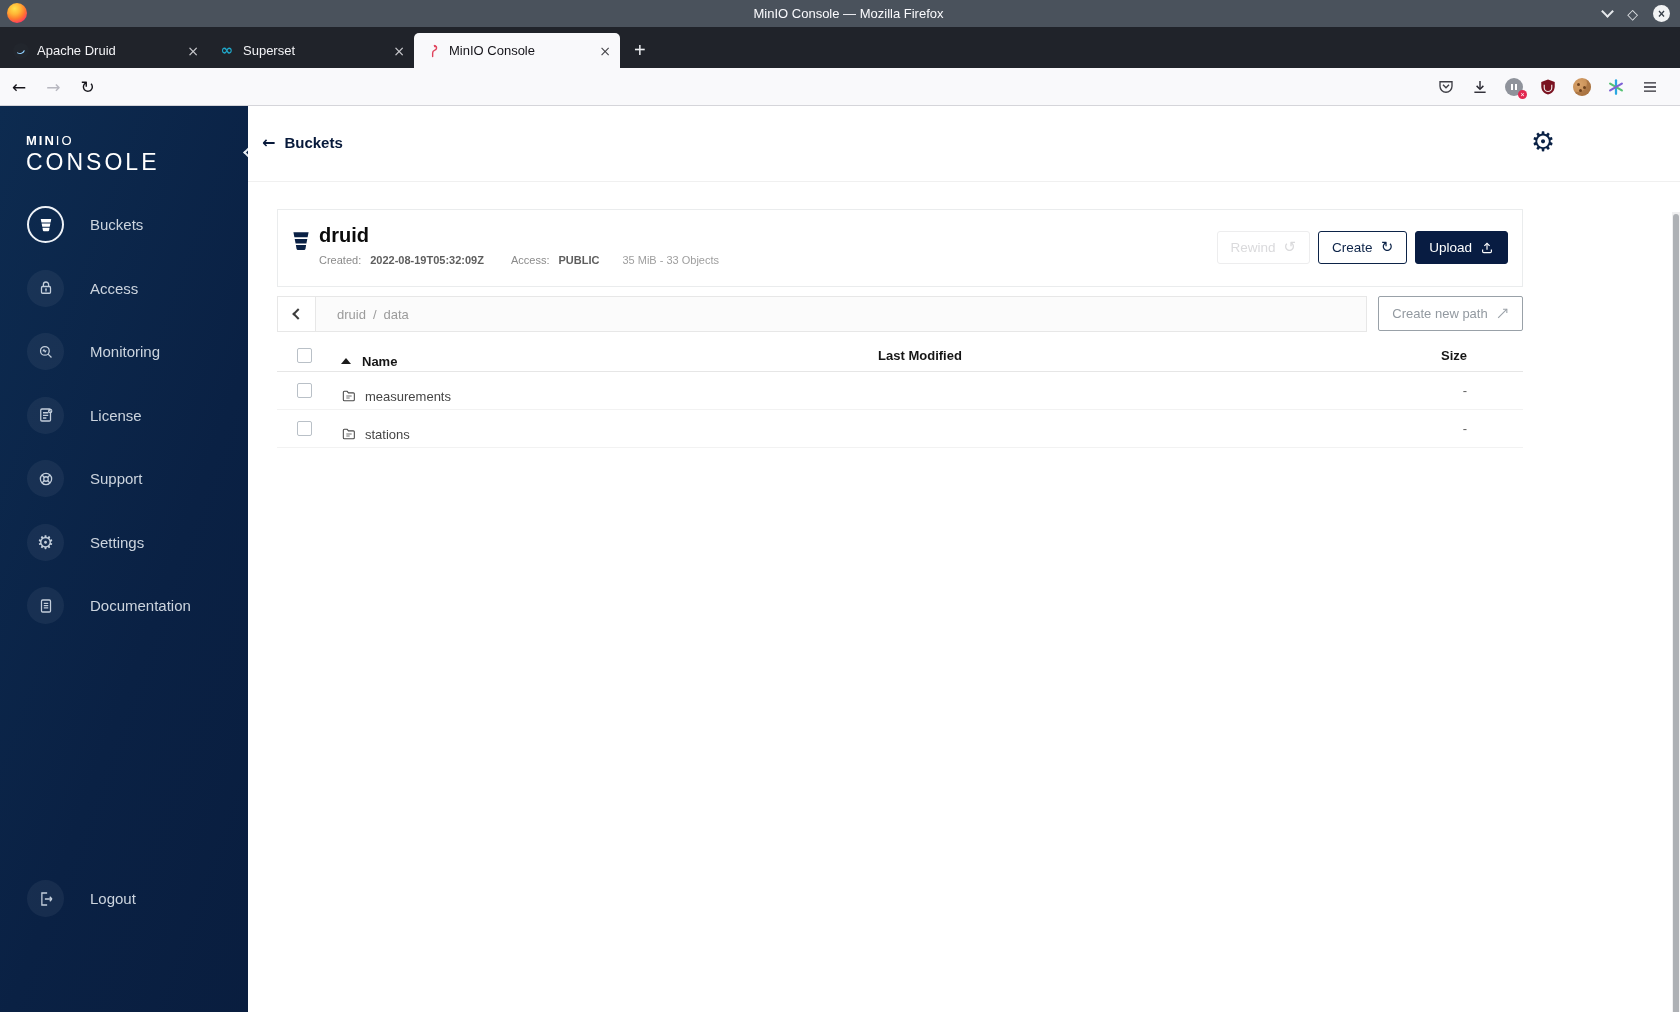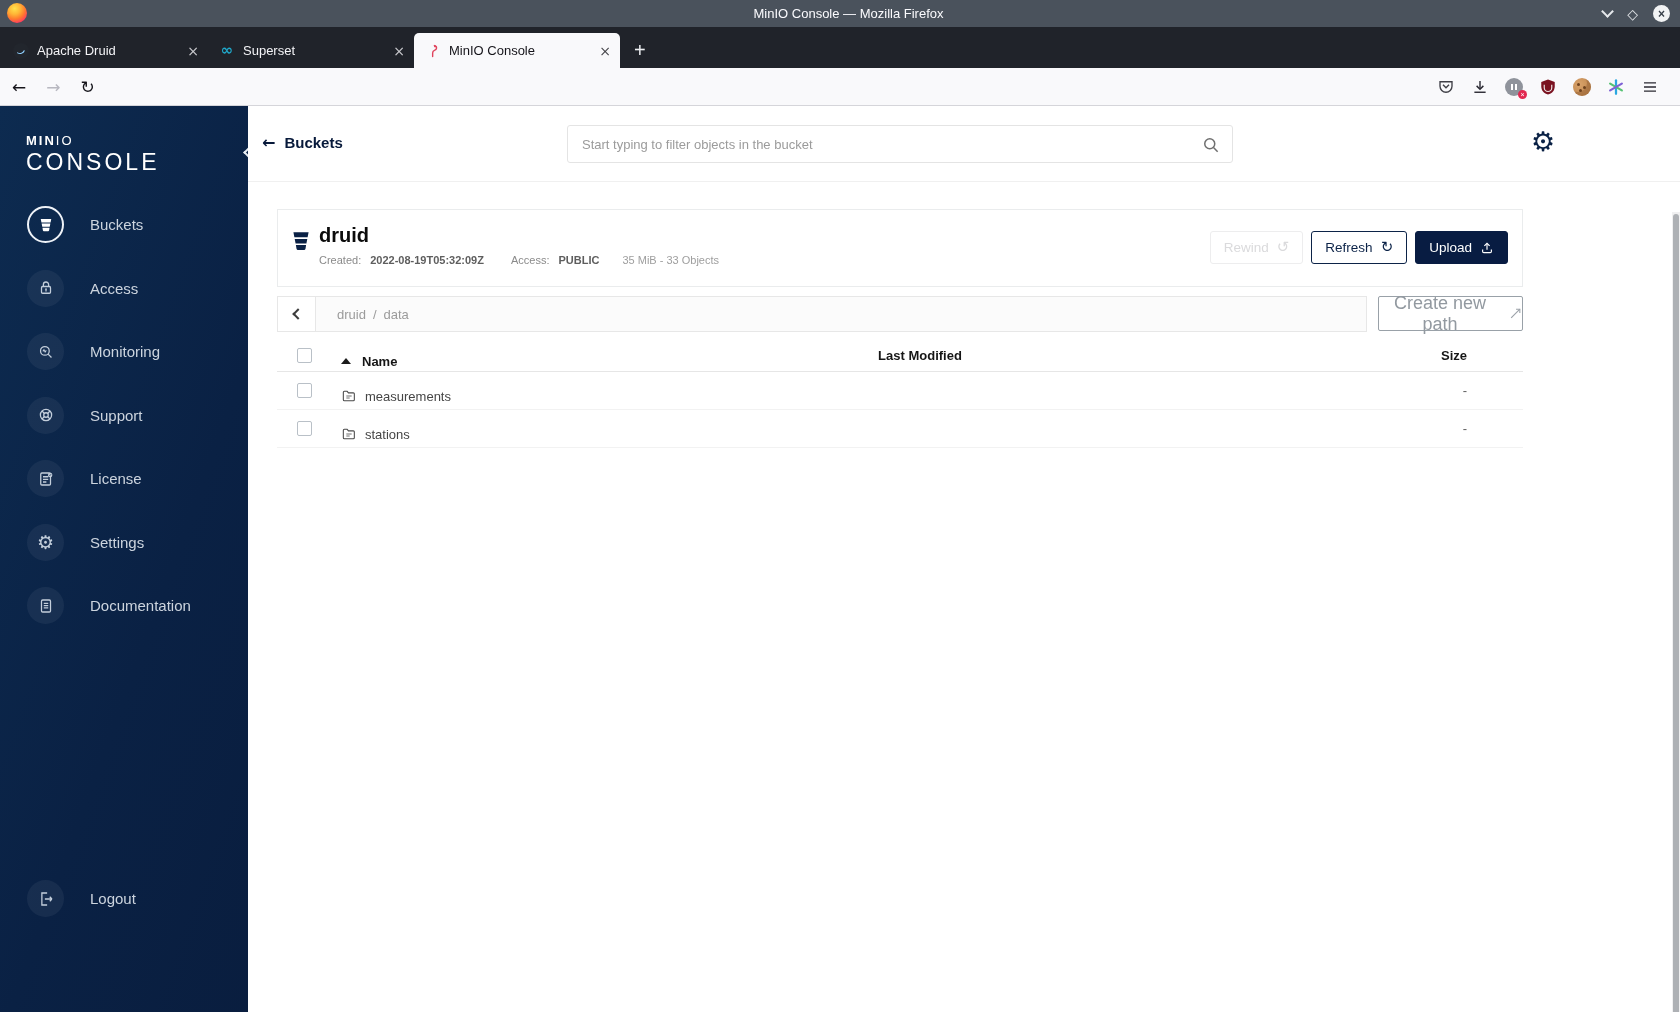--- a/index.html
+++ b/index.html
@@ -112,21 +112,21 @@
   
   .path-row { position:absolute; left:29px; top:190px; width:1246px; height:36px; }
   .crumb-box { position:absolute; left:0; top:0; width:1090px; height:36px;
     border:1px solid #e7e7e7; background:#fbfbfb; display:flex; align-items:center; }
   .crumb-back { width:38px; height:100%; background:#fff; border-right:1px solid #e7e7e7;
     display:flex; align-items:center; justify-content:center; }
   .cb-chev { width:8px; height:8px; border-style:solid; border-color:#3c3c3c; border-width:2px 2px 0 0;
     transform:rotate(-135deg); margin-left:3px; }
   .crumb-text { padding-left:21px; font-size:13px; color:#9b9b9b; display:flex; gap:7px; }
   .create-btn { position:absolute; right:0; top:0; width:145px; height:35px; border:1px solid #99a1a8;
-    border-radius:2px; background:#fff; color:#9299a0; font-size:18px;
+    border-radius:2px; background:#fff; color:#9299a0; font-size:13px;
     display:flex; align-items:center; justify-content:center; gap:8px; }
 
   
   .obj-table { position:absolute; left:29px; top:234px; width:1246px; }
   .t-row { display:grid; grid-template-columns:56px 350px 474px 1fr; align-items:center; }
   .t-head { height:32px; border-bottom:1px solid #e6e6e6; font-weight:bold; font-size:13px; color:#161616; }
   .t-data { height:38px; border-bottom:1px solid #f2f2f2; font-size:13px; color:#454545; }
   .cell-check { padding-left:20px; display:flex; align-items:center; }
   .checkbox { width:15px; height:15px; border:1px solid #b9c0c7; border-radius:2px; background:#fff; }
   .cell-name { display:flex; align-items:center; gap:8px; padding-left:8px;margin-top:11px; }
@@ -294,38 +294,38 @@
               <path d="m14.8 14.8 4.5 4.5"></path>
               <path d="M7.8 11.2 9.3 9l1.5 3 1.6-2.2" stroke-width="1.4"></path>
             </svg>
         </span>
         <span>Monitoring</span>
         <span class="nav-chev"></span>
       </div>
       <div class="nav-item">
         <span class="icon-circle">
           <svg width="18" height="18" viewBox="0 0 24 24" fill="none" stroke="currentColor" stroke-width="1.7">
-              <circle cx="12" cy="12" r="7.5"></circle>
-              <circle cx="12" cy="12" r="3"></circle>
-              <path d="M9.9 9.9 6.7 6.7M14.1 9.9l3.2-3.2M14.1 14.1l3.2 3.2M9.9 14.1l-3.2 3.2"></path>
-            </svg>
-        </span>
-        <span>Support</span>
-        <span class="nav-chev"></span>
-      </div>
-      <div class="nav-item">
-        <span class="icon-circle">
-          <svg width="18" height="18" viewBox="0 0 24 24" fill="none" stroke="currentColor" stroke-width="1.7">
               <rect x="5" y="4" width="13" height="16" rx="1.5"></rect>
               <path d="M8 9h7M8 12.5h7M8 16h4.5"></path>
               <circle cx="17.5" cy="6.5" r="3" fill="currentColor" stroke="none"></circle>
               <path d="m16.3 6.5.9.9 1.5-1.7" stroke="#0d2b50" stroke-width="1.1"></path>
             </svg>
         </span>
         <span>License</span>
+      </div>
+      <div class="nav-item">
+        <span class="icon-circle">
+          <svg width="18" height="18" viewBox="0 0 24 24" fill="none" stroke="currentColor" stroke-width="1.7">
+              <circle cx="12" cy="12" r="7.5"></circle>
+              <circle cx="12" cy="12" r="3"></circle>
+              <path d="M9.9 9.9 6.7 6.7M14.1 9.9l3.2-3.2M14.1 14.1l3.2 3.2M9.9 14.1l-3.2 3.2"></path>
+            </svg>
+        </span>
+        <span>Support</span>
+        <span class="nav-chev"></span>
       </div>
       <div class="nav-item">
         <span class="icon-circle">
           <span class="gear-glyph uni">⚙</span>
         </span>
         <span>Settings</span>
         <span class="nav-chev"></span>
       </div>
       <div class="nav-item">
         <span class="icon-circle">
@@ -349,29 +349,20 @@
         <span>Logout</span>
       </div>
     </div>
   </aside>
 
   <main class="main">
     <div class="page-header">
       <div class="back-link">
         <span class="back-arrow uni">←</span>
         <span>Buckets</span>
-      </div>
-      <div class="search-box">
-        <input type="text" placeholder="Start typing to filter objects in the bucket" style="">
-        <span class="search-mag">
-          <svg width="20" height="20" viewBox="0 0 24 24" fill="none" stroke="#6f6f6f" stroke-width="1.8">
-              <circle cx="10.5" cy="10.5" r="6"></circle>
-              <path d="m15 15 5 5"></path>
-            </svg>
-        </span>
       </div>
       <span class="page-gear uni">⚙</span>
     </div>
 
     <section class="bucket-card">
       <span class="bc-icon">
         <svg width="26" height="26" viewBox="0 0 24 24" fill="currentColor">
             <path d="M5 4h14l-.9 4.6H5.9L5 4zm1.2 6.1h11.6l-.8 4.1H7L6.2 10.1zM7.3 15.7h9.4l-.5 3.2c-.2.9-.9 1.5-1.8 1.5H9.6c-.9 0-1.6-.6-1.8-1.5l-.5-3.2z"></path>
           </svg>
       </span>
@@ -382,21 +373,21 @@
         <span class="gap-lg">Access:</span>
         <span class="val">PUBLIC</span>
         <span class="summary">35 MiB - 33 Objects</span>
       </div>
       <div class="bc-actions">
         <button class="btn btn-rewind">
           <span>Rewind</span>
             <span class="bic uni">↺</span>
         </button>
         <button class="btn btn-refresh">
-          <span>Refresh</span>
+          <span>Create</span>
             <span class="bic uni">↻</span>
         </button>
         <button class="btn btn-upload">
           <span>Upload</span>
           <span>
               <svg width="14" height="14" viewBox="0 0 24 24" fill="none" stroke="#fff" stroke-width="2">
                 <path d="M12 15V4.5"></path>
                 <path d="m7.5 8.5 4.5-4.5 4.5 4.5"></path>
                 <path d="M4.5 14.5V18a2 2 0 0 0 2 2h11a2 2 0 0 0 2-2v-3.5"></path>
               </svg>

